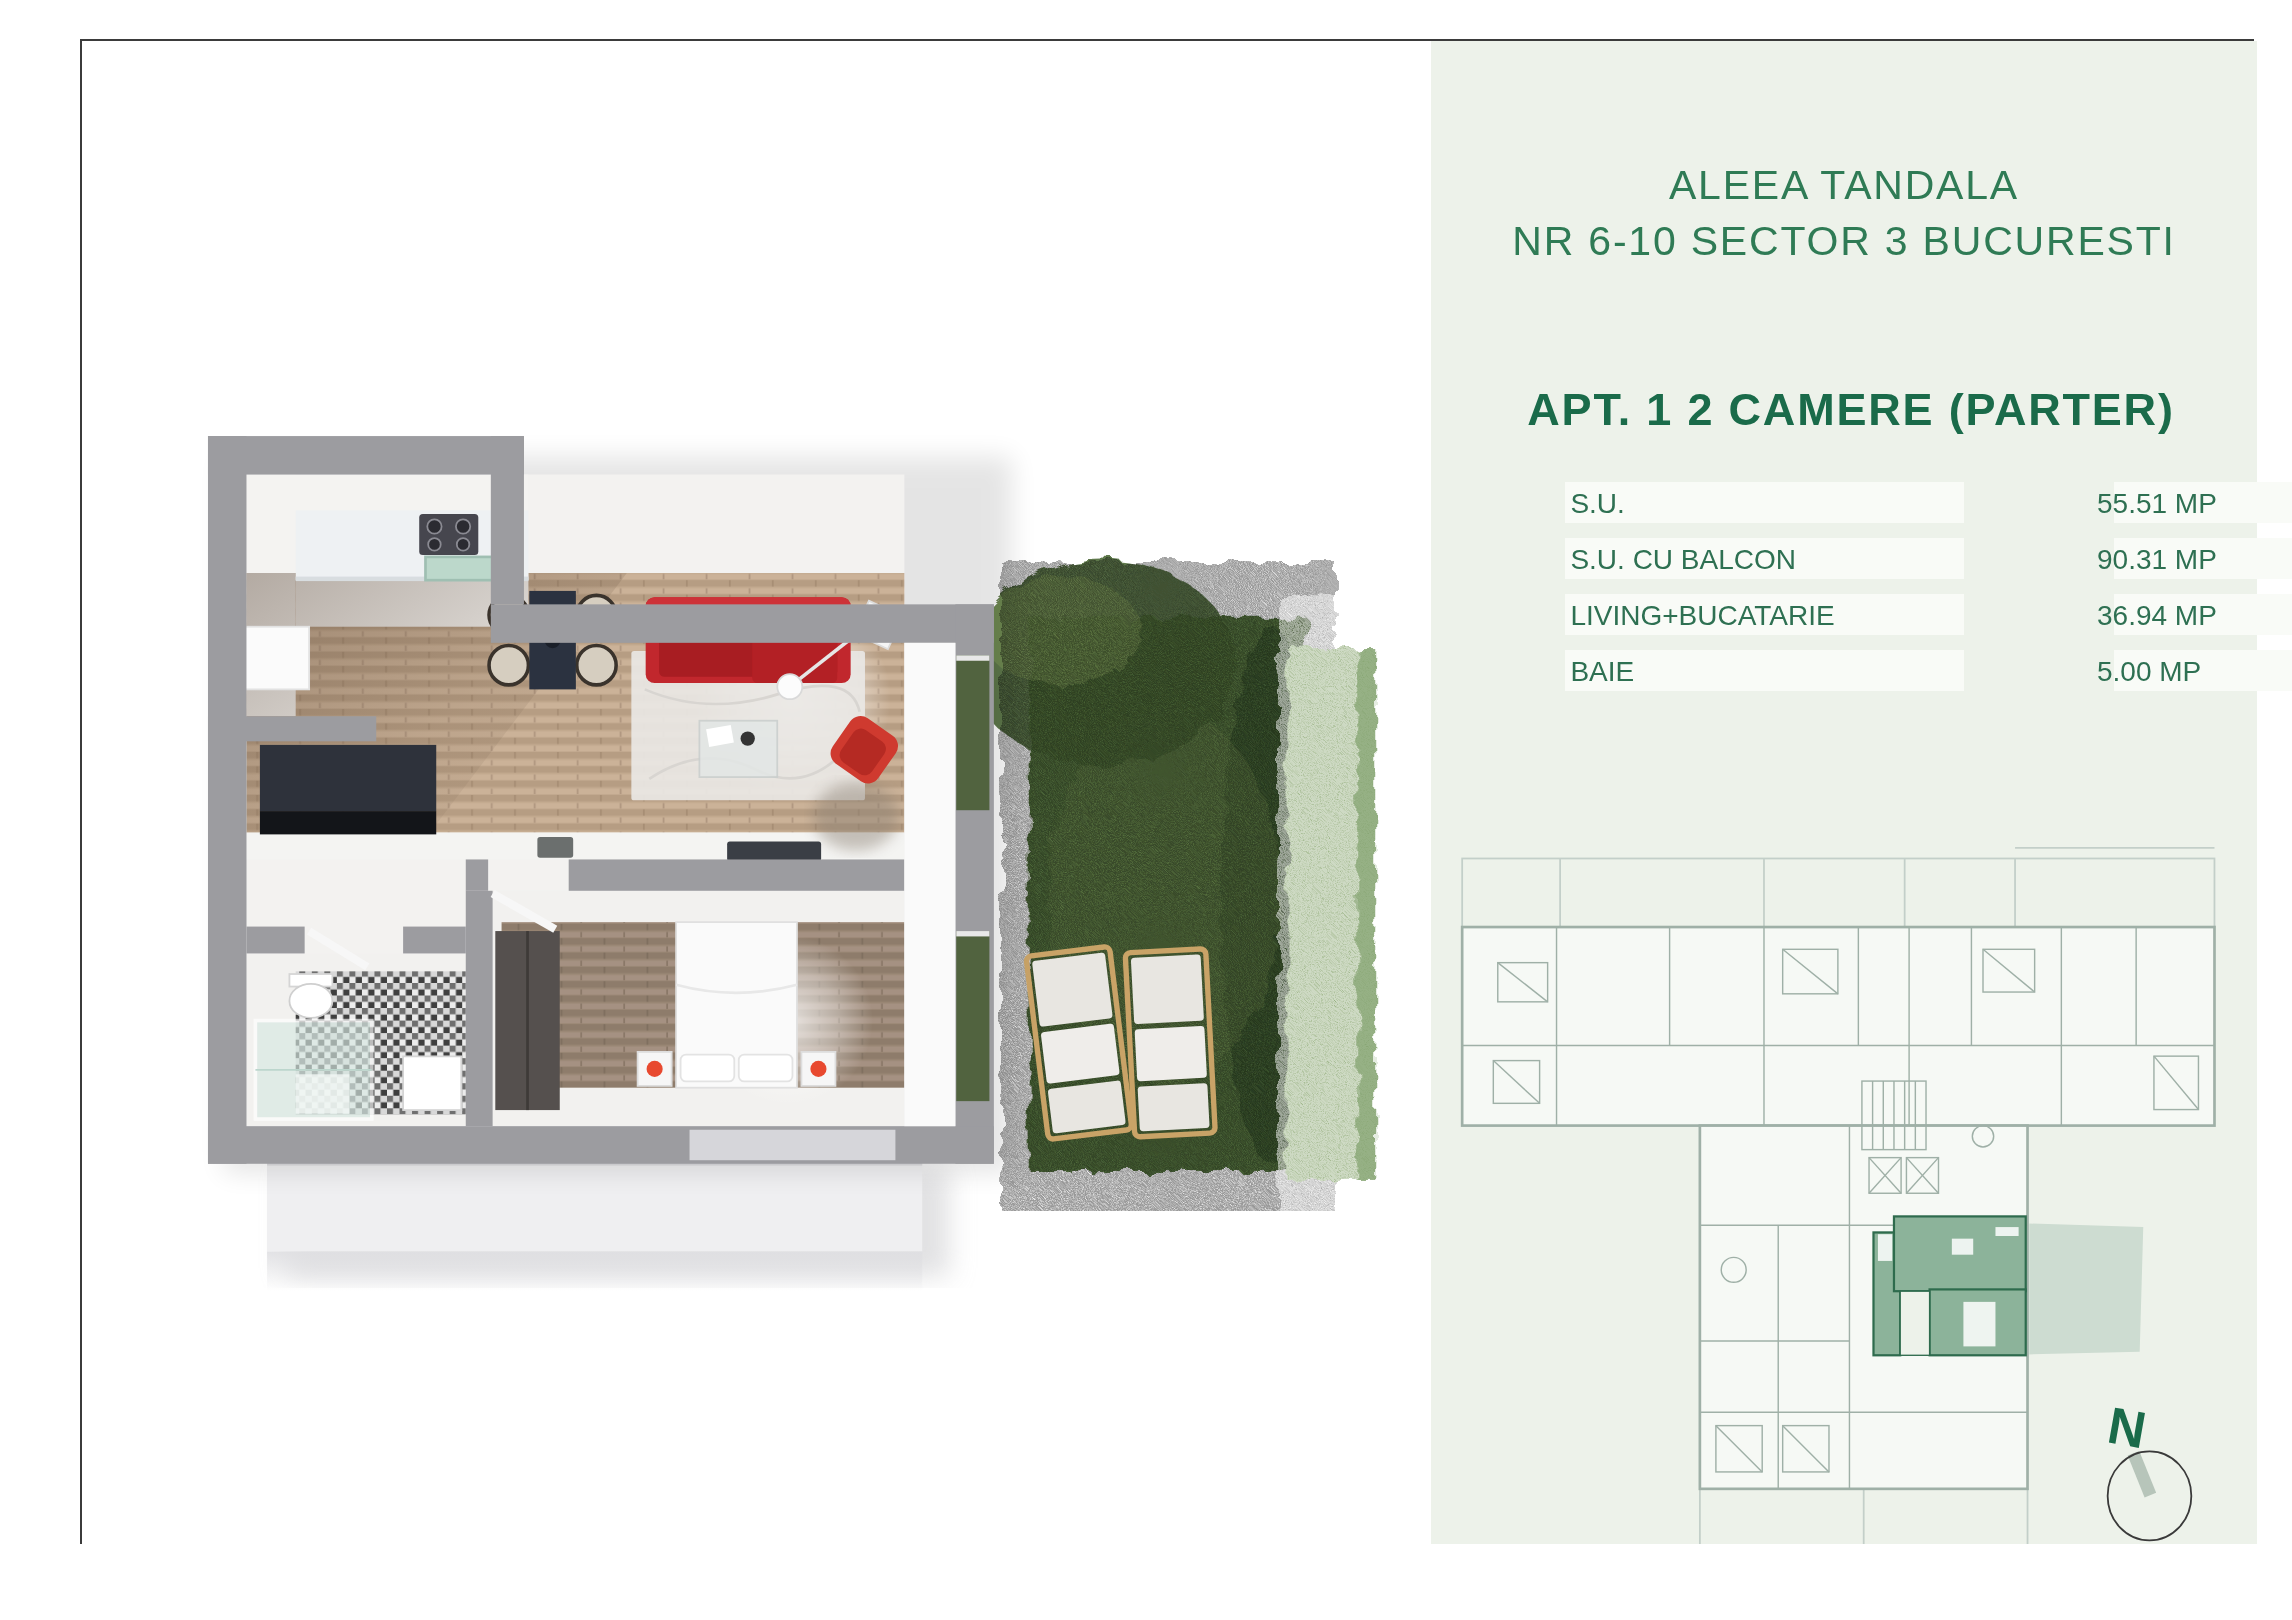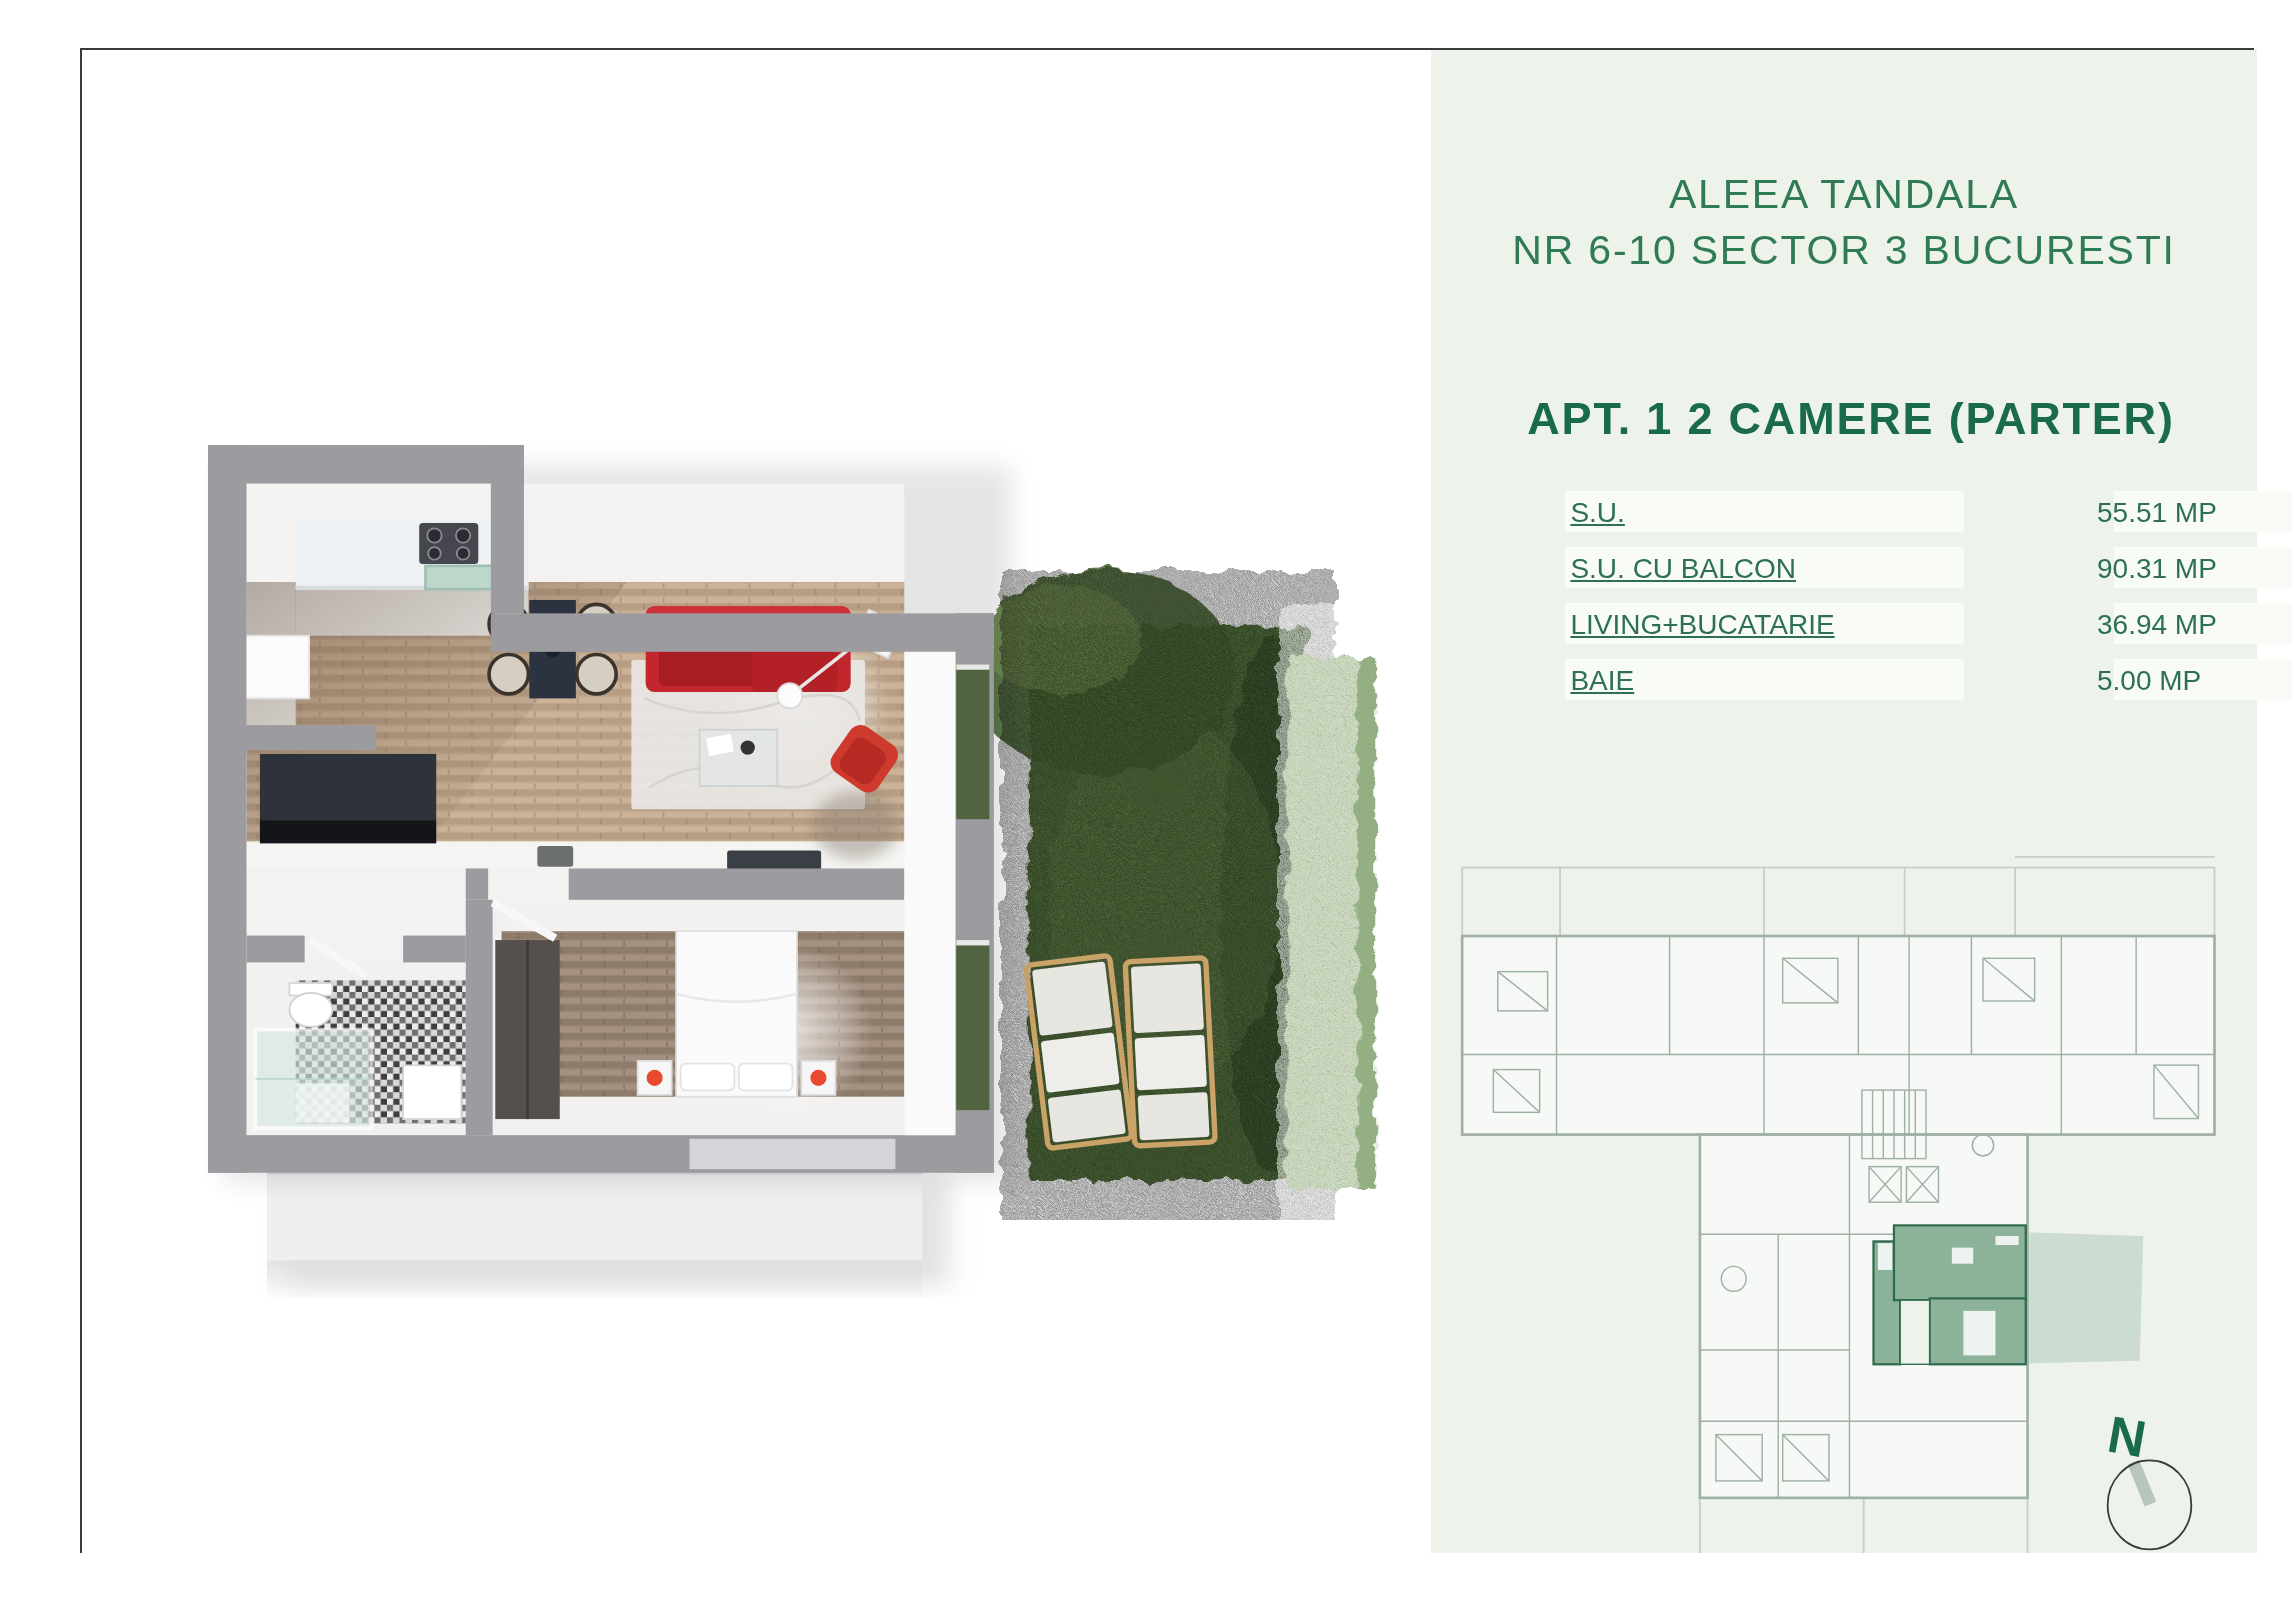--- a/index.html
+++ b/index.html
@@ -1,36 +1,36 @@
 <!DOCTYPE html>
 <html style="--border-color: #3b3b3b; --panel-bg: #edf2ea; --title-green: #2f7b55; --subtitle-green: #1a6b4a; --table-green: #2e7052; --row-bg: #f9fbf7; --plan-line: #9fb0a7; --plan-line-light: #c3cfc9; --highlight-fill: #8cb39a; --highlight-stroke: #2e6b4d; --garden-patch: #cddcd1; --compass-needle: #b7c5ba; --wall-gray: #9c9ca0; --wood-floor: #c2a98e; --wood-floor-dark: #9a8775; --sofa-red: #c1272d; --armchair-red: #cf3a2f; --grass-green: #567440; --hedge-green: #93ad7c;font-size:14.3px"><head>
 <meta charset="utf-8">
 <style>
   html,body{margin:0;padding:0;background:#ffffff;}
   .canvas{position:relative;width:2293px;height:1544px;background:#ffffff;overflow:hidden;
-          font-family:"Liberation Sans",sans-serif;margin-top:9px;}
+          font-family:"Liberation Sans",sans-serif;}
   .sheet-border{position:absolute;left:80px;top:39px;width:2174px;height:1540px;
                 border:2.7px solid var(--border-color,#3b3b3b);box-sizing:border-box;}
   
   .panel{position:absolute;left:1431px;top:41px;width:826px;height:1540px;
          background:var(--panel-bg,#edf2ea);}
   .panel-title{position:absolute;top:116px;left:0;width:100%;text-align:center;
                font-size:41px;line-height:56px;letter-spacing:1.8px;font-weight:400;
                color:var(--title-green,#2f7b55);}
   .panel-subtitle{position:absolute;top:342px;left:7px;width:100%;text-align:center;
                   font-size:45px;line-height:54px;letter-spacing:1.8px;font-weight:700;
                   color:var(--subtitle-green,#1a6b4a);}
   .areas{position:absolute;left:134px;top:441px;width:591px;}
   .area-row{position:relative;height:41px;margin-bottom:15px;}
   .stripe{position:absolute;top:0;height:41px;background:var(--row-bg,#f9fbf7);}
   .stripe.label{left:0;width:399px;}
   .stripe.value{left:549px;width:178px;}
   .area-label,.area-value{position:absolute;top:0;height:41px;line-height:43px;
                           font-size:28px;color:var(--table-green,#2e7052);white-space:nowrap;}
-  .area-label{left:5.4px;text-decoration:underline;}
+  .area-label{left:5.4px;}
   .area-value{left:532px;}
   .siteplan{position:absolute;left:0;top:801px;width:828px;height:731px;}
   .plan3d{position:absolute;left:161px;top:394px;width:1254px;height:913px;}
 </style>
 </head>
 <body>
 
 <div class="canvas">
 
   <div class="sheet-border"></div>

